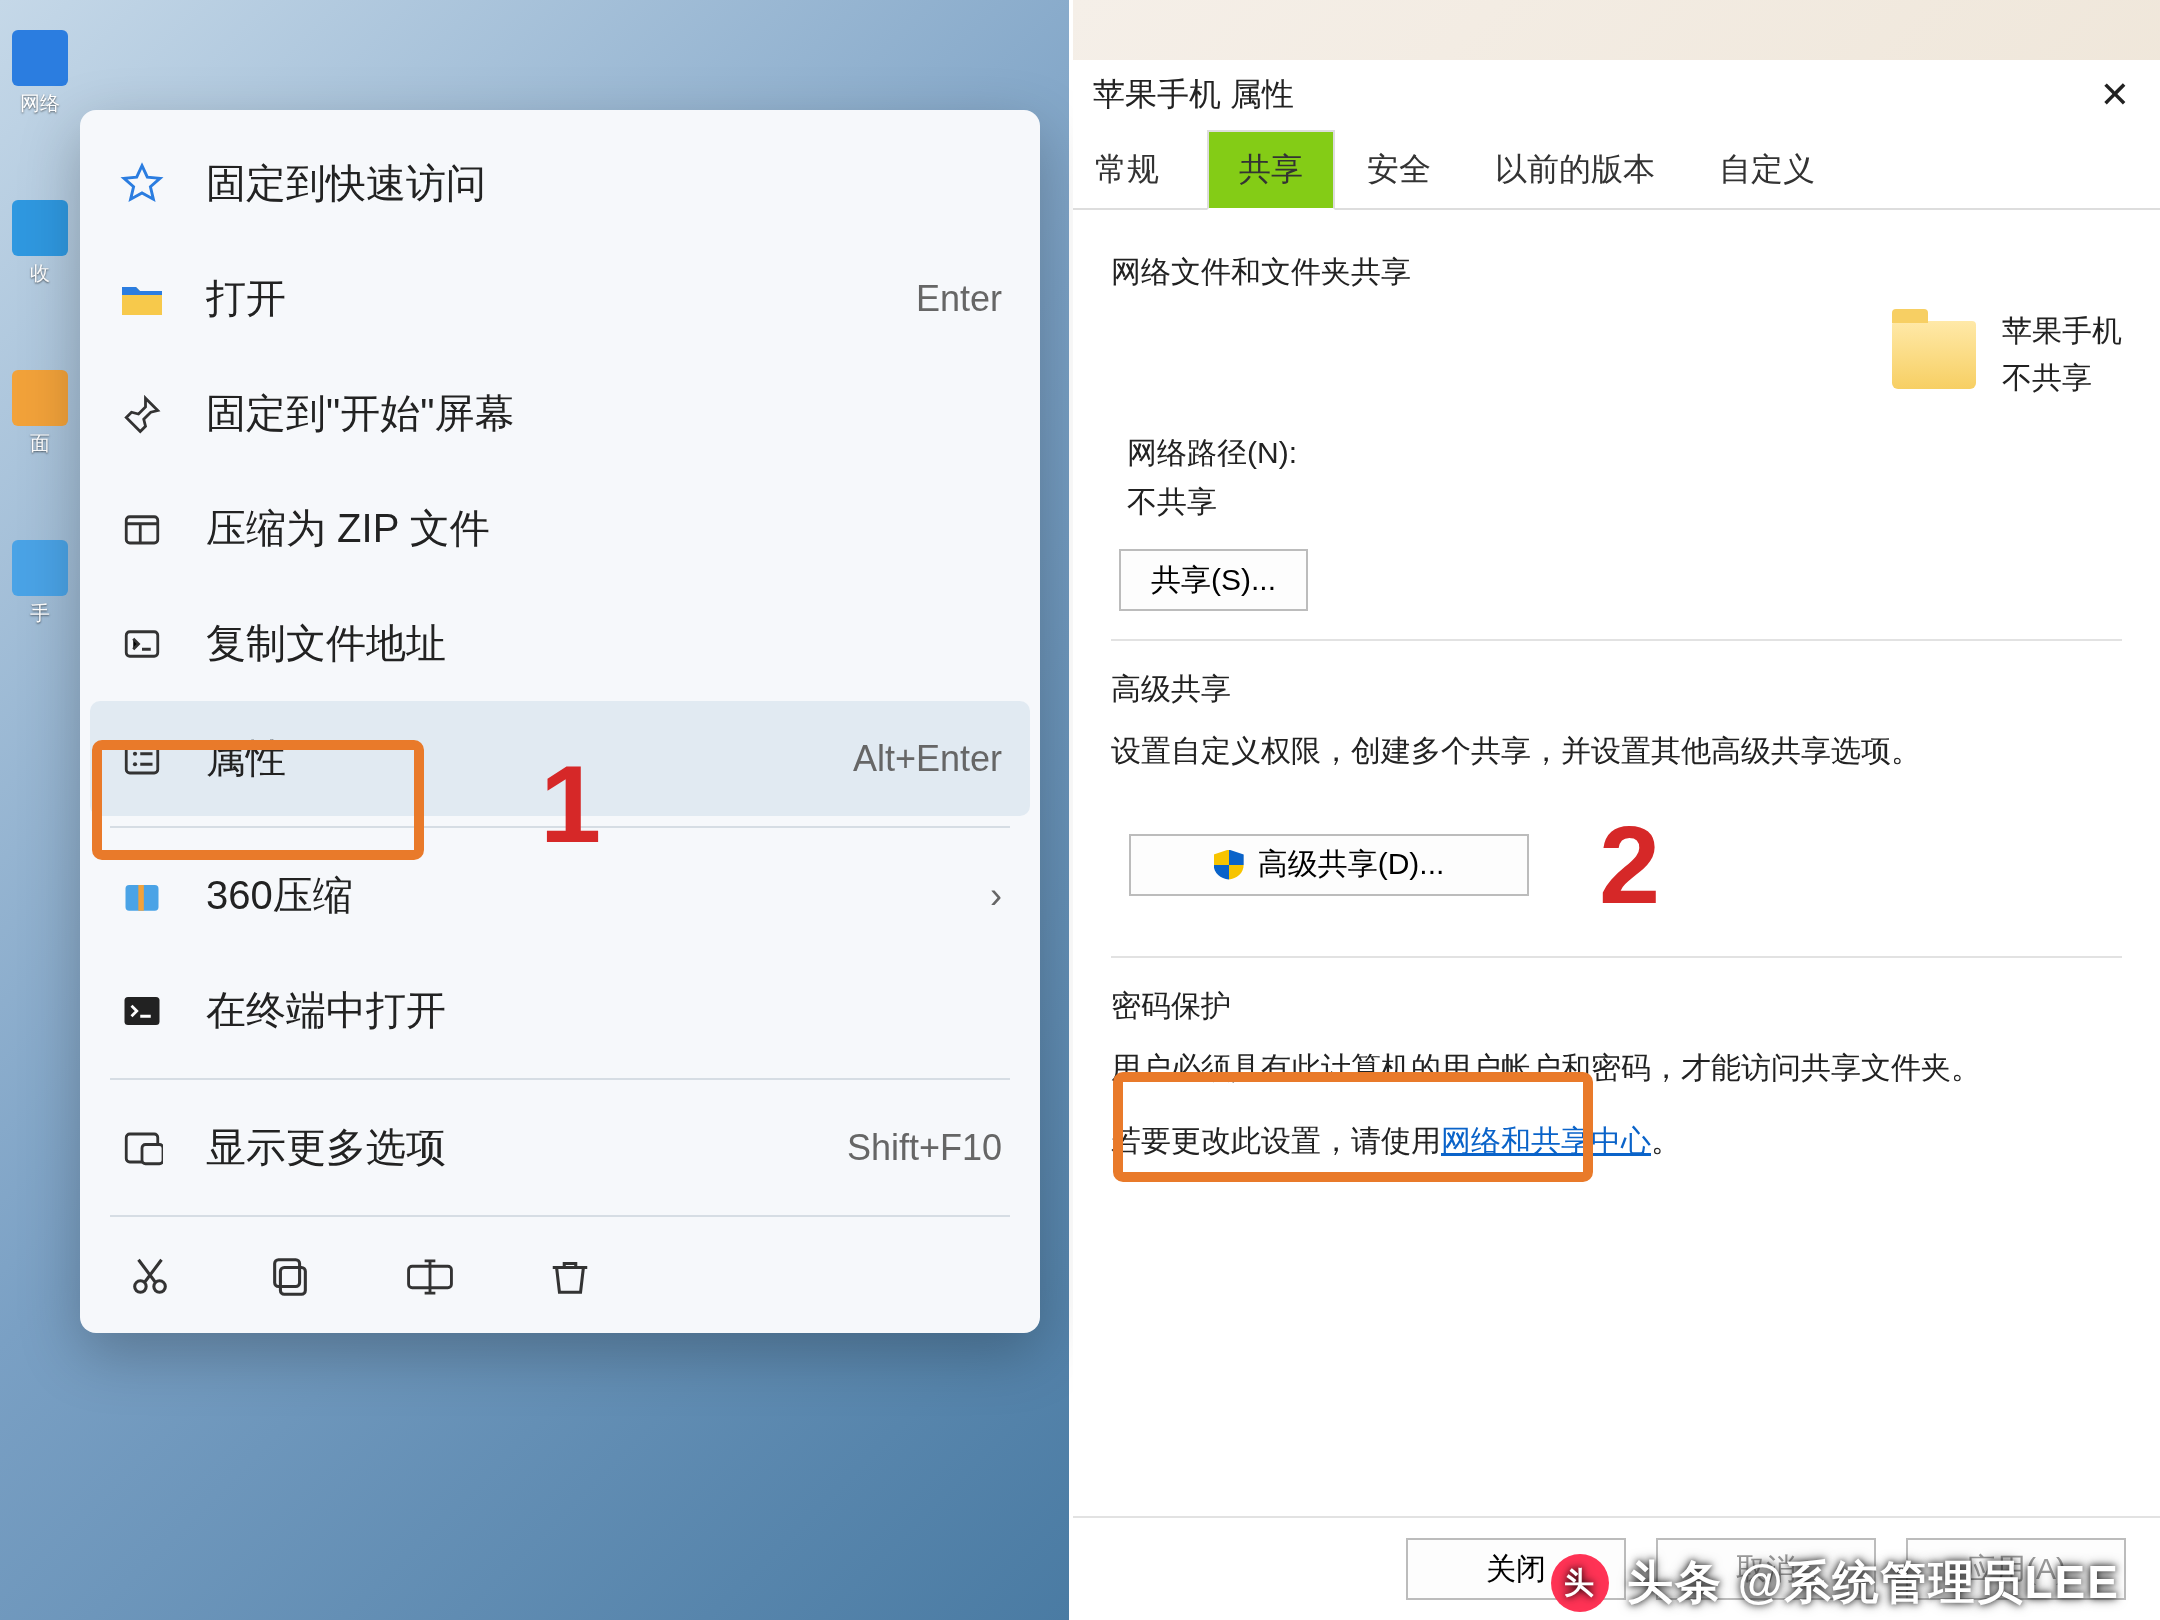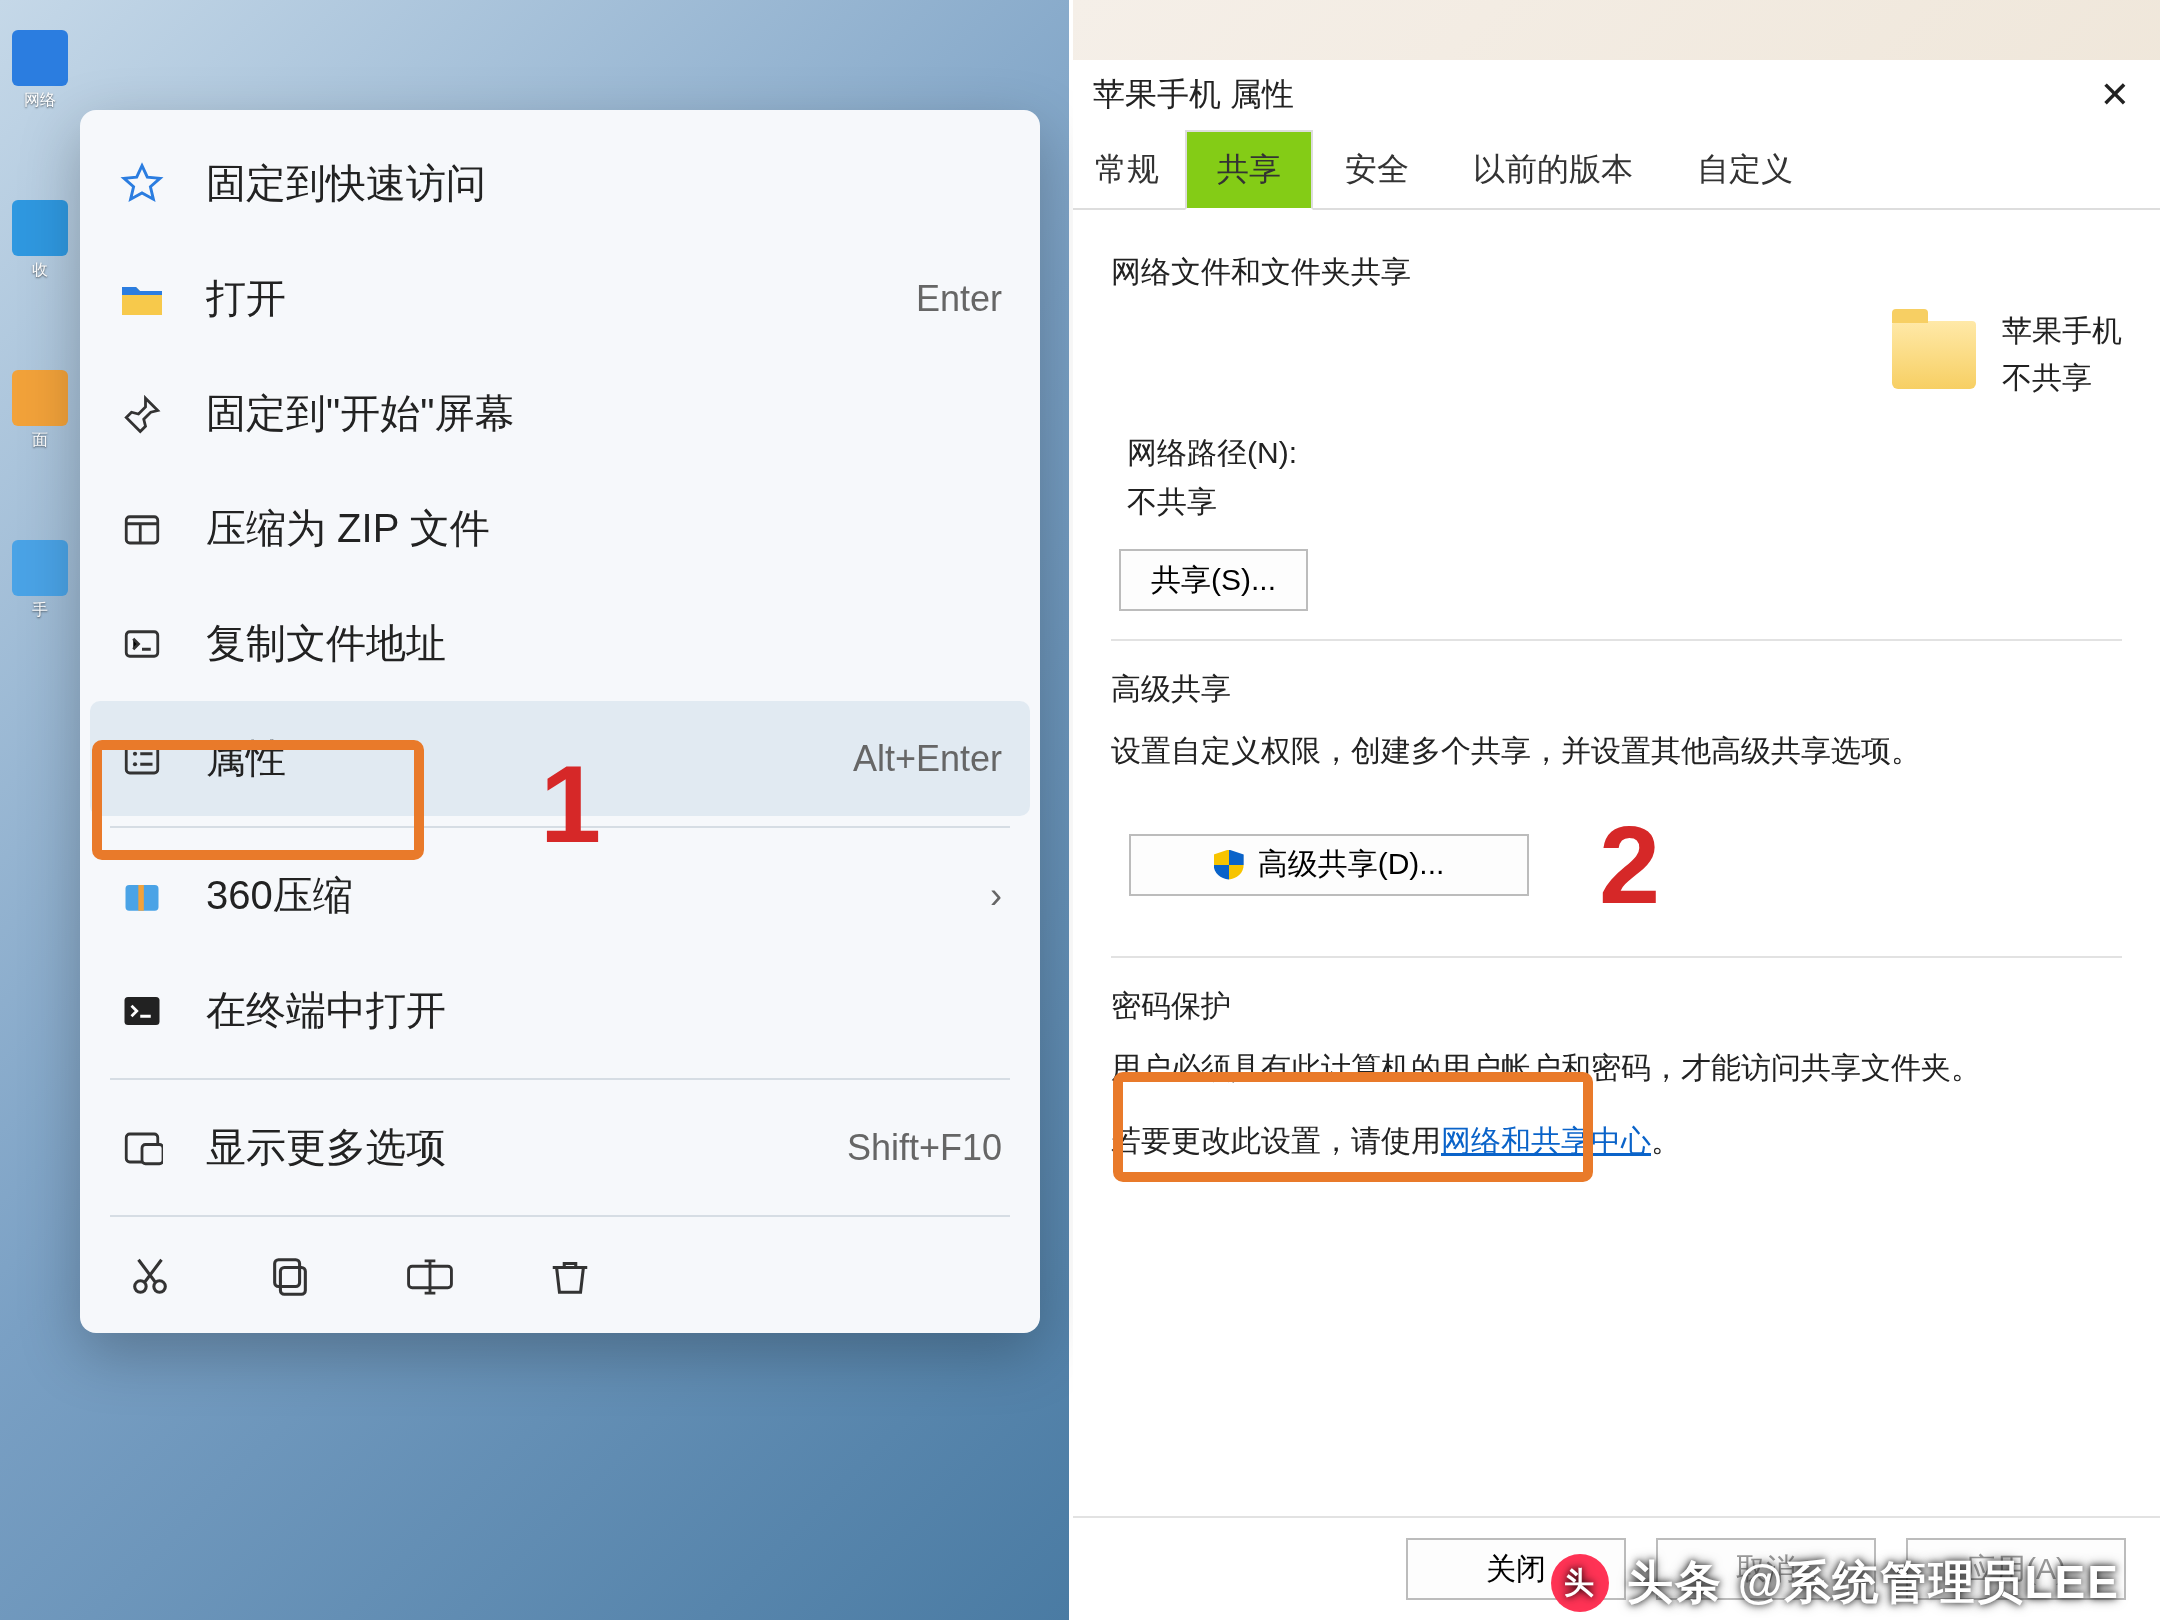--- a/index.html
+++ b/index.html
@@ -27,21 +27,21 @@
     left: 0; top: 0;
     width: 80px; height: 100%;
     display: flex;
     flex-direction: column;
     gap: 60px;
     padding-top: 30px;
     align-items: center;
   }
   .di { width: 70px; height: 110px; display:flex; flex-direction:column; align-items:center; gap:4px; }
   .di .ic { width: 56px; height: 56px; border-radius: 6px; }
-  .di .lb { font-size: 16px; color:#fff; text-shadow:0 1px 2px rgba(0,0,0,.6); text-align:center; }
+  .di .lb { font-size: 20px; color:#fff; text-shadow:0 1px 2px rgba(0,0,0,.6); text-align:center; }
 
   
   .ctx {
     position: absolute;
     left: 80px; top: 110px;
     width: 960px;
     background: #f6f8fb;
     border-radius: 16px;
     box-shadow: 0 20px 60px rgba(0,0,0,.25);
     padding: 16px 10px;
@@ -88,21 +88,21 @@
     flex-direction:column;
     font-size: 30px;
     color:#222;
   }
   .titlebar { display:flex; align-items:center; height:70px; padding:0 20px; }
   .titlebar .ttl { font-size:32px; }
   .titlebar .tclose { margin-left:auto; font-size:36px; cursor:pointer; padding:0 10px; }
   .tabs { display:flex; border-bottom:2px solid #ddd; padding:0 10px; }
   .tab { padding:16px 30px; font-size:32px; color:#333; cursor:pointer; border:2px solid transparent; border-bottom:none; margin-bottom:-2px; }
   .tab.active { background:#84cc16; border-color:#ddd; border-bottom:2px solid #fff; }
-  .tab.cropped { padding-left:10px; padding-right:24px; }
+  .tab.cropped { padding-left:10px; padding-right:46px; }
   .tabbody { padding: 28px 38px; flex:1; overflow:hidden; position:relative; }
 
   .section-title { font-size:30px; margin: 14px 0 18px; }
   .folder-row { display:flex; align-items:center; gap:26px; margin-left:16px; margin-bottom:24px;justify-content:flex-end; }
   .folder-ic { width:84px; height:68px; background:linear-gradient(#ffe9a8,#f7cf63); border-radius:4px 4px 6px 6px; position:relative; }
   .folder-ic::before { content:""; position:absolute; top:-12px; left:0; width:36px; height:14px; background:#f7cf63; border-radius:4px 4px 0 0; }
   .folder-txt { display:flex; flex-direction:column; gap:6px; font-size:30px; }
   .net-path { margin-left:16px; margin-bottom:8px;margin-top:34px; }
   .net-val { margin-left:16px; margin-bottom:26px; }
 

